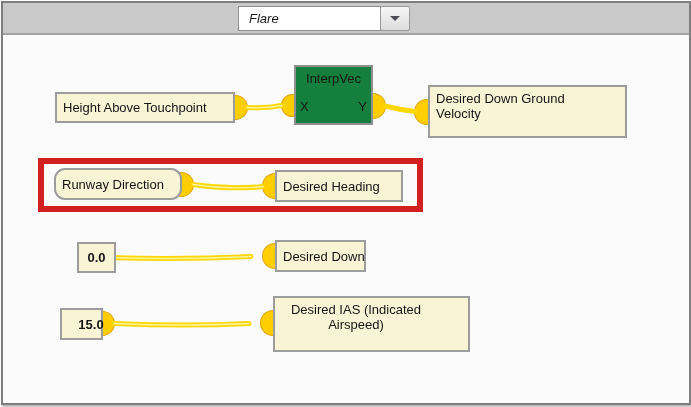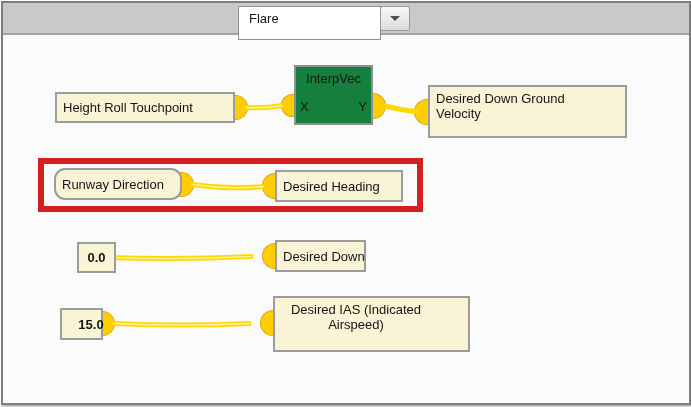--- a/index.html
+++ b/index.html
@@ -13,22 +13,22 @@
     position:absolute; left:1px; top:1px; width:686px; height:400px;
     border:2px solid #7e7e7e; background:#fbfbfb; box-sizing:content-box;
     box-shadow:1px 2px 2px rgba(0,0,0,0.3);
   }
   .header {
     position:absolute; left:0; top:0; width:100%; height:30px;
     background:#c9c9c9; border-bottom:2px solid #a3a3a3;
   }
   
   .combobox {
-    position:absolute; left:238px; top:6px; width:172px; height:34px;
-    display:flex; box-sizing:border-box; cursor:default;
+    position:absolute; left:238px; top:6px; width:172px; height:25px;
+    display:flex; box-sizing:border-box; cursor:default;font-style:italic;
   }
   .combo-field {
     flex:1; background:#ffffff; border:1px solid #8f8f8f;
     font-size:13px; color:#1a1a1a; line-height:23px; padding-left:10px;
     box-sizing:border-box; white-space:nowrap; overflow:hidden;
   }
   .combo-btn {
     width:30px; height:25px; box-sizing:border-box;
     background:linear-gradient(#f7f7f7,#dcdcdc);
     border:1px solid #999999; border-radius:2px; margin-left:-1px;
@@ -108,21 +108,21 @@
         <path d="M193,184.5 Q229,190 263,186.5" stroke-width="5" stroke="#FFD800"></path>
         <path d="M193,184.5 Q229,190 263,186.5" stroke-width="1.4" stroke="#FFF2A0"></path>
         <path d="M108,257.5 Q180,260 251,256.5" stroke-width="5" stroke="#FFD800"></path>
         <path d="M108,257.5 Q180,260 251,256.5" stroke-width="1.4" stroke="#FFF2A0"></path>
         <path d="M114,323.5 Q186,326.5 249,323.5" stroke-width="5" stroke="#FFD800"></path>
         <path d="M114,323.5 Q186,326.5 249,323.5" stroke-width="1.4" stroke="#FFF2A0"></path>
       </g>
     </svg>
 
     <div class="node" style="left:55px;top:92px;width:180px;height:31px;">
-      <span>Height Roll Touchpoint</span>
+      <span>Height Above Touchpoint</span>
     </div>
 
     <div class="node operator" style="left:294px;top:65px;width:79px;height:60px;">
       <div class="op-title">InterpVec</div>
       <span class="op-in">X</span>
       <span class="op-out">Y</span>
     </div>
 
     <div class="node multiline" style="left:428px;top:85px;width:199px;height:53px;">
       <span class="wrap" style="width:160px;">Desired Down Ground Velocity</span>

